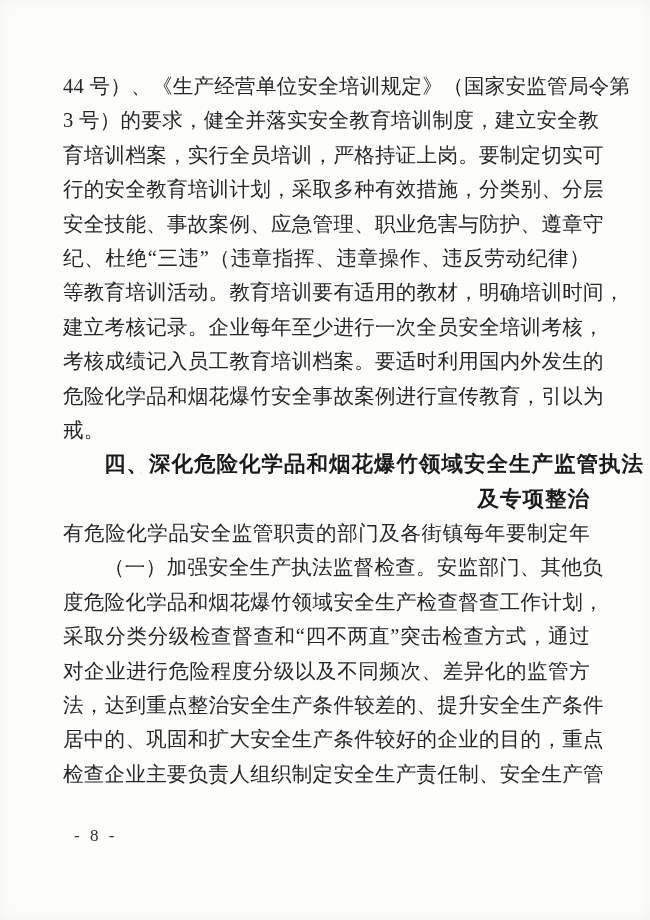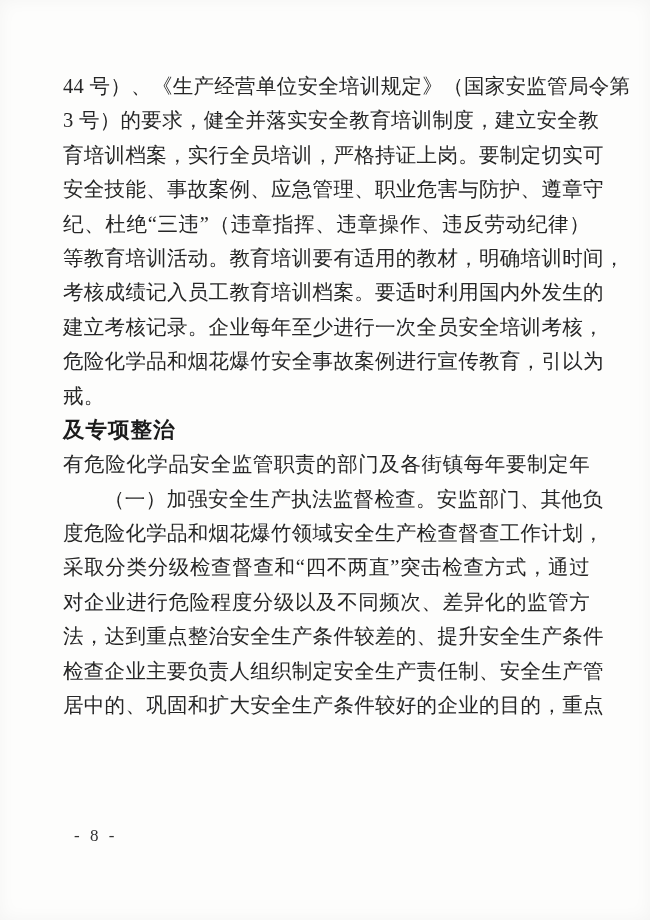--- a/index.html
+++ b/index.html
@@ -39,20 +39,21 @@
   }
   .line.indent {
     padding-left: 41px;
   }
   .line.heading {
     font-family: "Liberation Sans", "DejaVu Sans", sans-serif;
     font-weight: 700;
     font-size: 21.5px;
     color: #1b1b1b;
     letter-spacing: 1px;
+    text-align: right;
   }
   .footer {
     position: absolute;
     left: 74px;
     top: 826px;
     font-size: 17px;
     color: #333;
     letter-spacing: 3px;
     font-family: "Liberation Serif", "DejaVu Serif", serif;
   }
@@ -67,34 +68,36 @@
   .speck.s3 { left: 140px; top: 472px; width: 2px; height: 2px; opacity: 0.2; }
 </style>
 </head>
 <body>
 
 <div class="page">
   <div class="content">
       <div class="line body justify">44 号）、《生产经营单位安全培训规定》（国家安监管局令第</div>
       <div class="line body justify">3 号）的要求，健全并落实安全教育培训制度，建立安全教</div>
       <div class="line body justify">育培训档案，实行全员培训，严格持证上岗。要制定切实可</div>
+      <div class="line body justify">行的安全教育培训计划，采取多种有效措施，分类别、分层</div>
       <div class="line body justify">安全技能、事故案例、应急管理、职业危害与防护、遵章守</div>
       <div class="line body justify">纪、杜绝“三违”（违章指挥、违章操作、违反劳动纪律）</div>
       <div class="line body justify">等教育培训活动。教育培训要有适用的教材，明确培训时间，</div>
+      <div class="line body justify">建立考核记录。企业每年至少进行一次全员安全培训考核，</div>
       <div class="line body justify">考核成绩记入员工教育培训档案。要适时利用国内外发生的</div>
-      <div class="line body justify">建立考核记录。企业每年至少进行一次全员安全培训考核，</div>
       <div class="line body justify">危险化学品和烟花爆竹安全事故案例进行宣传教育，引以为</div>
       <div class="line body">戒。</div>
+      <div class="line heading justify indent">四、深化危险化学品和烟花爆竹领域安全生产监管执法</div>
       <div class="line heading">及专项整治</div>
       <div class="line body justify">有危险化学品安全监管职责的部门及各街镇每年要制定年</div>
       <div class="line body justify indent">（一）加强安全生产执法监督检查。安监部门、其他负</div>
       <div class="line body justify">度危险化学品和烟花爆竹领域安全生产检查督查工作计划，</div>
       <div class="line body justify">采取分类分级检查督查和“四不两直”突击检查方式，通过</div>
       <div class="line body justify">对企业进行危险程度分级以及不同频次、差异化的监管方</div>
       <div class="line body justify">法，达到重点整治安全生产条件较差的、提升安全生产条件</div>
+      <div class="line body justify">居中的、巩固和扩大安全生产条件较好的企业的目的，重点</div>
       <div class="line body justify">检查企业主要负责人组织制定安全生产责任制、安全生产管</div>
-      <div class="line body justify">居中的、巩固和扩大安全生产条件较好的企业的目的，重点</div>
     </div>
   <div class="footer">- 8 -</div>
   <div class="speck s1"></div>
   <div class="speck s2"></div>
   <div class="speck s3"></div>
 </div>
 
 </body></html>

